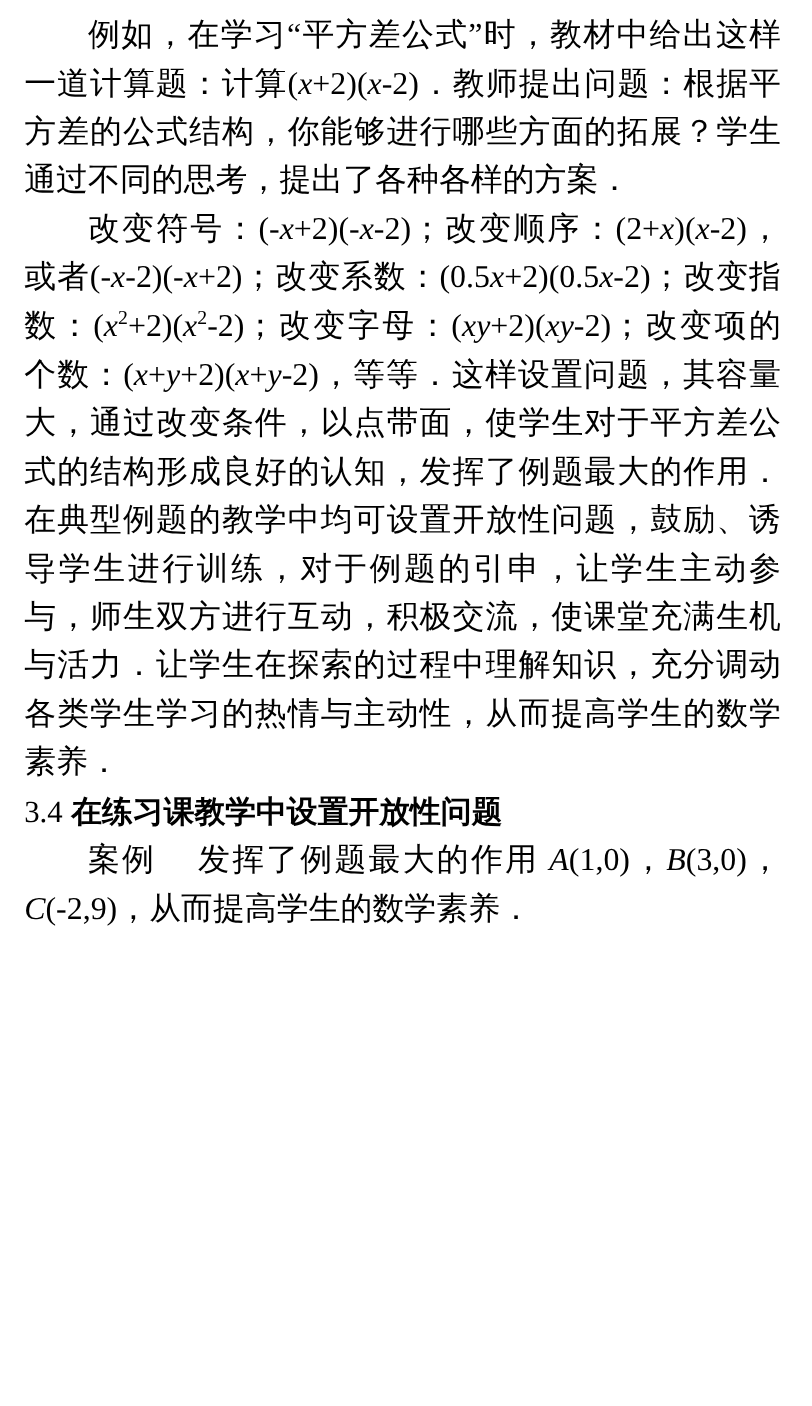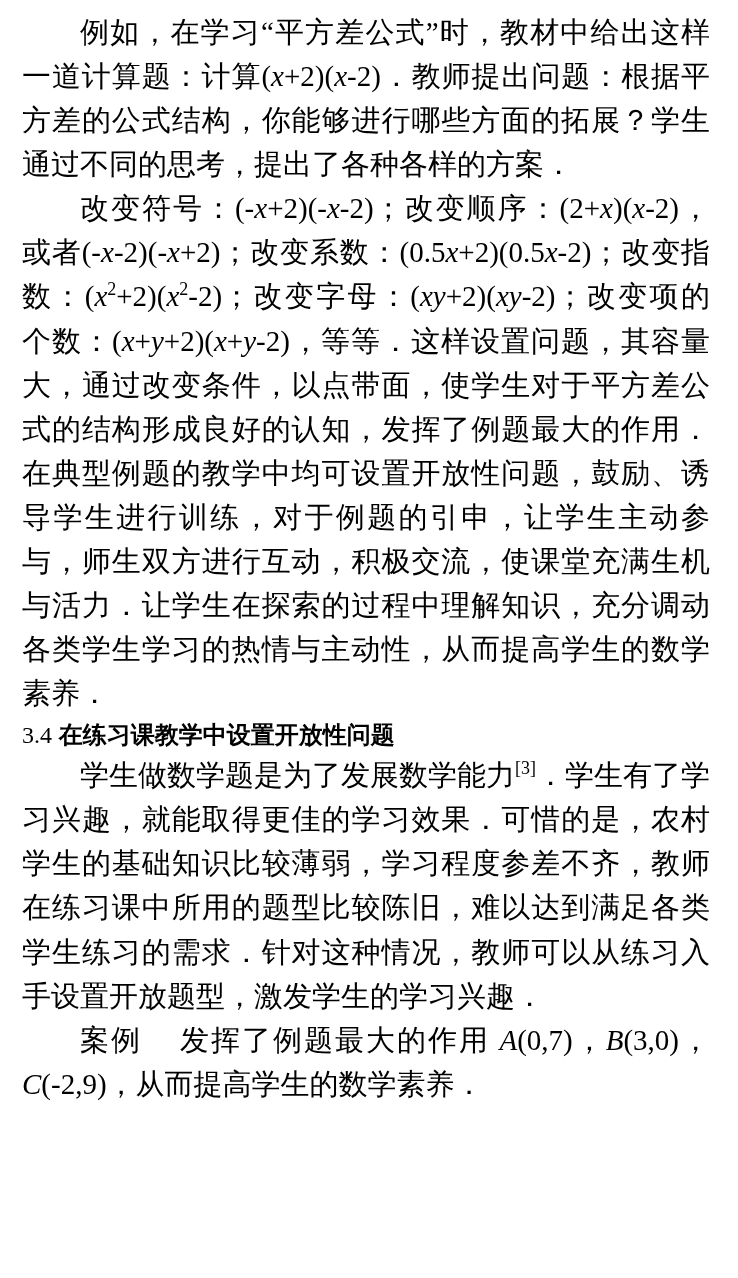--- a/index.html
+++ b/index.html
@@ -26,21 +26,21 @@
     line-height: 1.52;
     text-align: justify;
     text-justify: inter-ideograph;
     margin: 0 0 0 0;
     letter-spacing: 0px;
   }
   .indent {
     text-indent: 58px;
   }
   .heading {
-    font-size: 24px;
+    font-size: 28px;
     line-height: 1.5;
     font-weight: bold;
     margin: 2px 0 0 0;
     text-align: left;
     font-family: "Liberation Sans", "DejaVu Sans", sans-serif;
   }
   .heading .num {
     font-family: "Liberation Serif", "DejaVu Serif", serif;
     font-weight: normal;
   }
@@ -71,21 +71,18 @@
   </p>
 
   <p class="para indent">
     <span>改变符号：(</span><span class="mi">-x</span><span>+2)(</span><span class="mi">-x</span><span>-2)；改变顺序：(2+</span><span class="mi">x</span><span>)(</span><span class="mi">x</span><span>-2)，或者(</span><span class="mi">-x</span><span>-2)(</span><span class="mi">-x</span><span>+2)；改变系数：(0.5</span><span class="mi">x</span><span>+2)(0.5</span><span class="mi">x</span><span>-2)；改变指数：(</span><span class="mi">x</span><span class="supn">2</span><span>+2)(</span><span class="mi">x</span><span class="supn">2</span><span>-2)；改变字母：(</span><span class="mi">xy</span><span>+2)(</span><span class="mi">xy</span><span>-2)；改变项的个数：(</span><span class="mi">x</span><span>+</span><span class="mi">y</span><span>+2)(</span><span class="mi">x</span><span>+</span><span class="mi">y</span><span>-2)，等等．这样设置问题，其容量大，通过改变条件，以点带面，使学生对于平方差公式的结构形成良好的认知，发挥了例题最大的作用．在典型例题的教学中均可设置开放性问题，鼓励、诱导学生进行训练，对于例题的引申，让学生主动参与，师生双方进行互动，积极交流，使课堂充满生机与活力．让学生在探索的过程中理解知识，充分调动各类学生学习的热情与主动性，从而提高学生的数学素养．</span>
   </p>
 
   <h3 class="heading">
     <span class="num">3.4</span>&nbsp;<span>在练习课教学中设置开放性问题</span>
   </h3>
 
-  <p class="para indent">
-    <span>学生做数学题是为了发展数学能力</span><span class="supn">[3]</span><span>．学生有了学习兴趣，就能取得更佳的学习效果．可惜的是，农村学生的基础知识比较薄弱，学习程度参差不齐，教师在练习课中所用的题型比较陈旧，难以达到满足各类学生练习的需求．针对这种情况，教师可以从练习入手设置开放题型，激发学生的学习兴趣．</span>
-  </p>
 
   <p class="para indent">
-    <span class="bold">案例</span><span class="sp"></span><span>发挥了例题最大的作用 </span><span class="mi">A</span><span>(0,7)，</span><span class="mi">B</span><span>(3,0)，</span><span class="mi">C</span><span>(-2,9)</span><span>，从而提高学生的数学素养．</span>
+    <span class="bold">案例</span><span class="sp"></span><span>发挥了例题最大的作用 </span><span class="mi">A</span><span>(1,0)，</span><span class="mi">B</span><span>(3,0)，</span><span class="mi">C</span><span>(-2,9)</span><span>，从而提高学生的数学素养．</span>
   </p>
 
 </div>
 
 </body></html>

